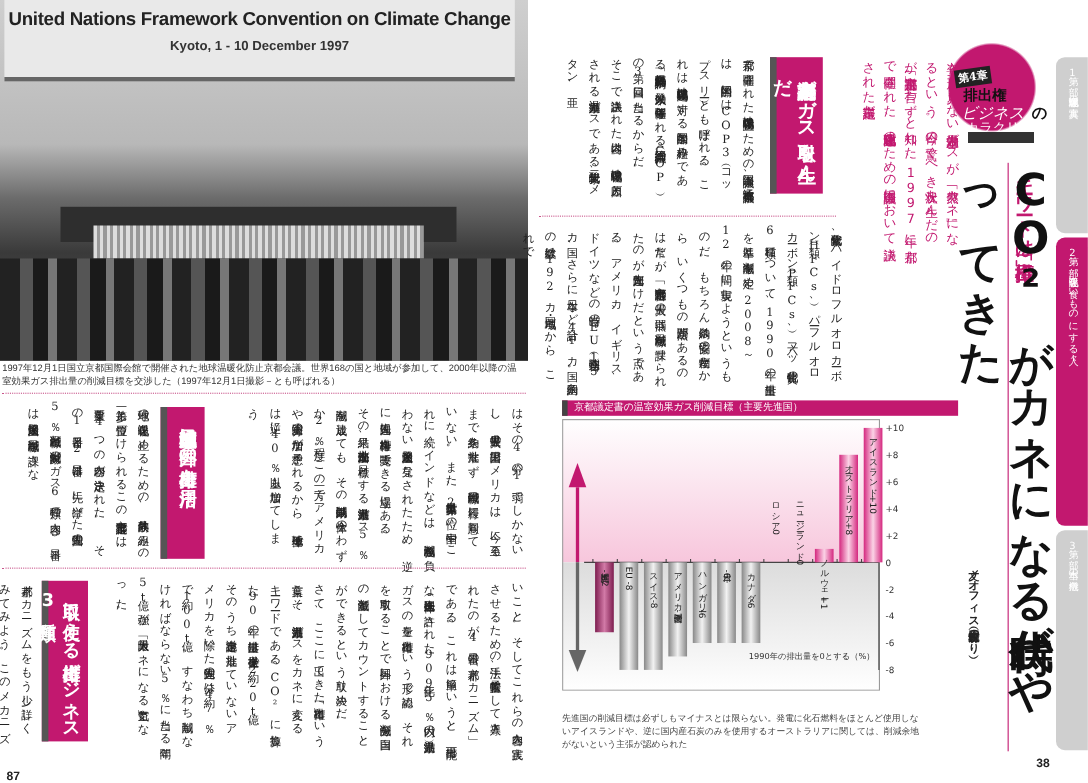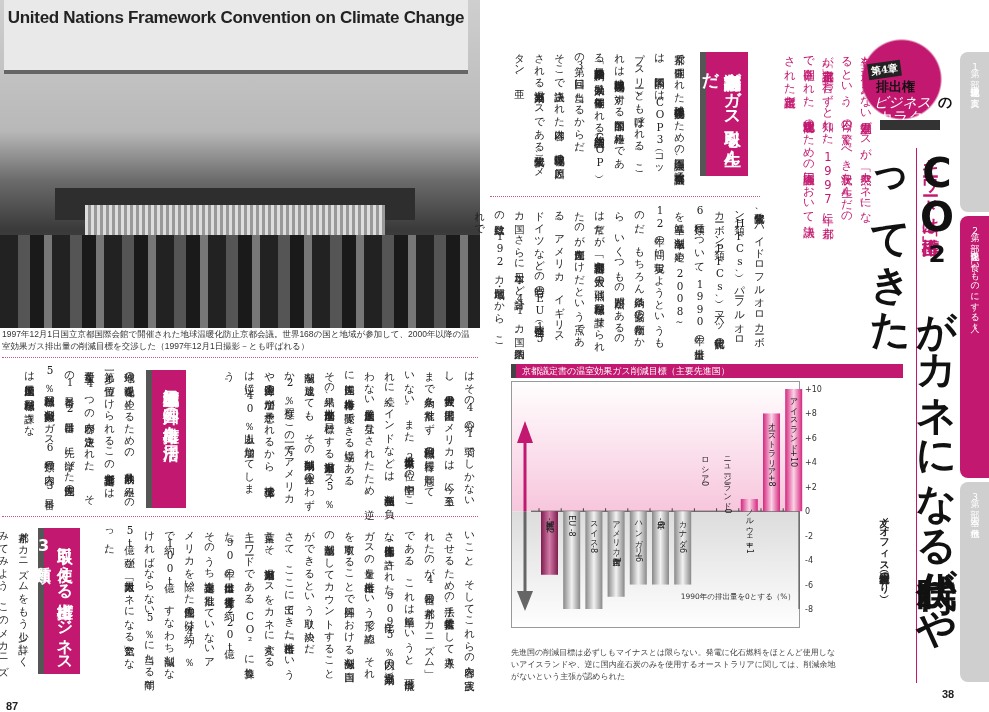--- a/index.html
+++ b/index.html
@@ -23,39 +23,40 @@
 
 #lead{left:780px;top:48px;height:175px;font-family:"DejaVu Sans",sans-serif;font-size:11.5px;line-height:19px;color:#c2186f;}
 #main-title{left:868px;top:150px;height:520px;font-family:"DejaVu Sans",sans-serif;font-weight:bold;font-size:40px;line-height:46px;color:#111;letter-spacing:-2px;}
 #keyword{left:920px;top:148px;height:200px;font-family:"DejaVu Sans",sans-serif;font-weight:bold;font-size:17px;color:#c2186f;line-height:22px;}
 #kw-line{left:916px;top:148px;width:1px;height:535px;background:#c2186f;}
 #author{left:878px;top:510px;font-family:"DejaVu Sans",sans-serif;font-weight:bold;font-size:10px;line-height:13px;color:#222;}
 #logo{left:862px;top:38px;width:88px;height:92px;background:radial-gradient(circle at 45% 45%,#c2186f 0 55%,transparent 58%);}
 #logo .c1{position:absolute;left:6px;top:24px;background:#222;color:#fff;font-size:10px;font-weight:bold;padding:1px 3px;transform:rotate(-8deg);}
 #logo .c2{position:absolute;left:14px;top:40px;color:#111;font-family:"DejaVu Sans",sans-serif;font-weight:bold;font-size:13px;}
 #logo .c3{position:absolute;left:12px;top:56px;color:#fff;font-family:"DejaVu Sans",sans-serif;font-size:14px;font-style:italic;}
-#logo .c4{position:absolute;left:16px;top:70px;color:#fff;font-family:Liberation Sans, sans-serif;font-size:15px;}
+#logo .c4{position:absolute;left:16px;top:70px;color:#fff;font-family:Liberation Sans, sans-serif;font-size:12px;}
 #logo .no{position:absolute;left:76px;top:56px;color:#111;font-weight:bold;font-size:14px;}
 #logo .city{position:absolute;left:18px;top:82px;width:60px;height:10px;background:#333;}
 
 .side-tab{position:absolute;left:960px;width:29px;border-radius:8px 0 0 8px;background:#cfcfcf;color:#fff;font-family:"DejaVu Sans",sans-serif;font-size:9px;line-height:12px;padding:10px 8px;}
 .side-tab.active{background:#c2186f;}
 
 #chart-box{left:511px;top:364px;width:330px;height:264px;}
-#chart-title{position:absolute;left:0;top:0;width:392px;height:14px;background:#c2186f;color:#fff;font-family:"DejaVu Sans",sans-serif;font-size:9px;line-height:14px;padding-left:6px;border-left:5px solid #444;}
+#chart-title{position:absolute;left:0;top:0;width:360px;height:14px;background:#c2186f;color:#fff;font-family:"DejaVu Sans",sans-serif;font-size:9px;line-height:14px;padding-left:6px;border-left:5px solid #444;}
 #chart-svg{position:absolute;left:0;top:17px;}
 #chart-note{left:511px;top:647px;width:330px;font-family:"DejaVu Sans",sans-serif;font-size:8px;line-height:12px;color:#444;}
 .pagenum{position:absolute;font-family:"Liberation Sans",sans-serif;font-weight:bold;font-size:11px;color:#222;}
 </style>
 </head>
 <body>
 
 <div id="photo" class="abs">
   <div id="banner" class="abs">
     <div class="l1">United Nations Framework Convention on Climate Change</div>
+    <div class="l3">Kyoto, 1 - 10 December 1997</div>
   </div>
   <div id="stage" class="abs"></div>
   <div id="flowers" class="abs"></div>
   <div id="crowd" class="abs"></div>
 </div>
 <div id="photo-caption" class="abs">1997年12月1日国立京都国際会館で開催された地球温暖化防止京都会議。世界168の国と地域が参加して、2000年以降の温室効果ガス排出量の削減目標を交渉した（1997年12月1日撮影－とも呼ばれる）</div>
 <div class="dotted-h" style="left:2px;top:357px;width:476px;"></div>
 
 <div class="col vt" style="left:250px;top:364px;height:140px;width:230px;">はその4分の1弱でしかないし、世界最大の排出国アメリカは、今に至るまで条約を批准せず、削減目標の履行に同意していない。また、排出量世界第2位の中国やこれに続くインドなどは、削減義務を負わない発展途上国と見なされたため、逆に先進国に排出権枠を販売できる立場にある。　その結果、批准先進国が目標とする温室効果ガス5％削減を達成しても、その削減効果は全体のわずか2％程度。この一方でアメリカや途上国分の増加が予想されるから、地球全体では逆に40％以上も増加してしまう。</div>
 <div class="head-box vt" style="left:146px;top:370px;height:138px;width:40px;">削減目標達成に国外の排出権を活用</div>

